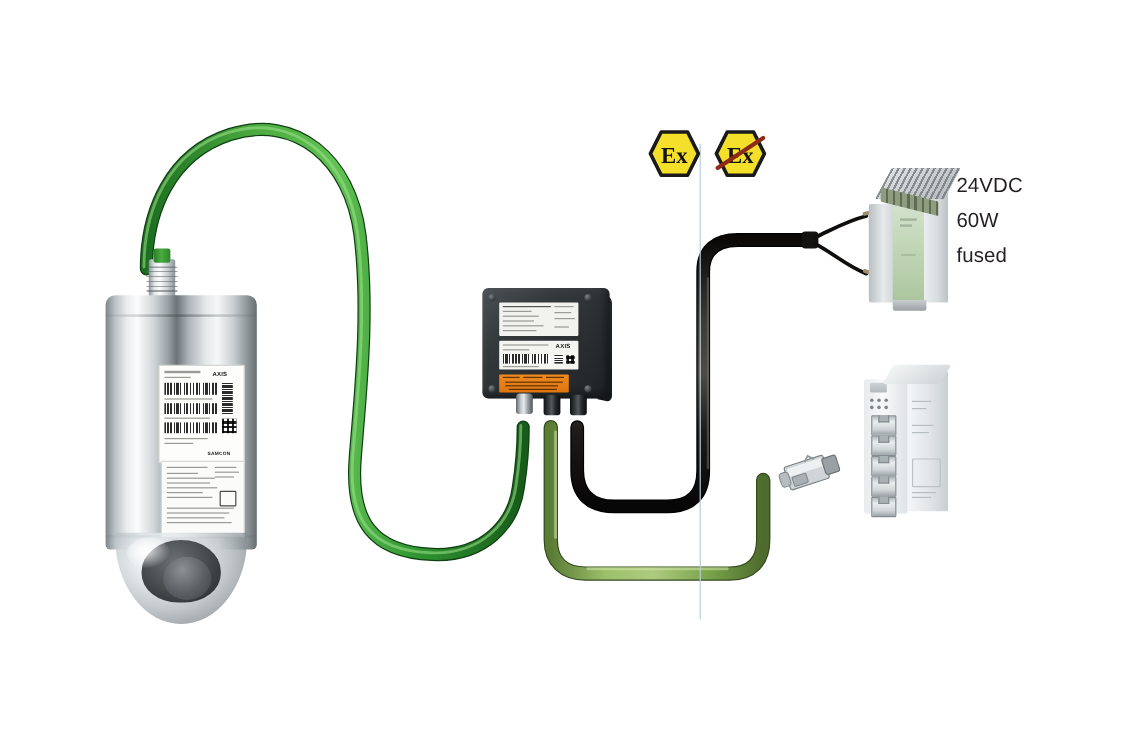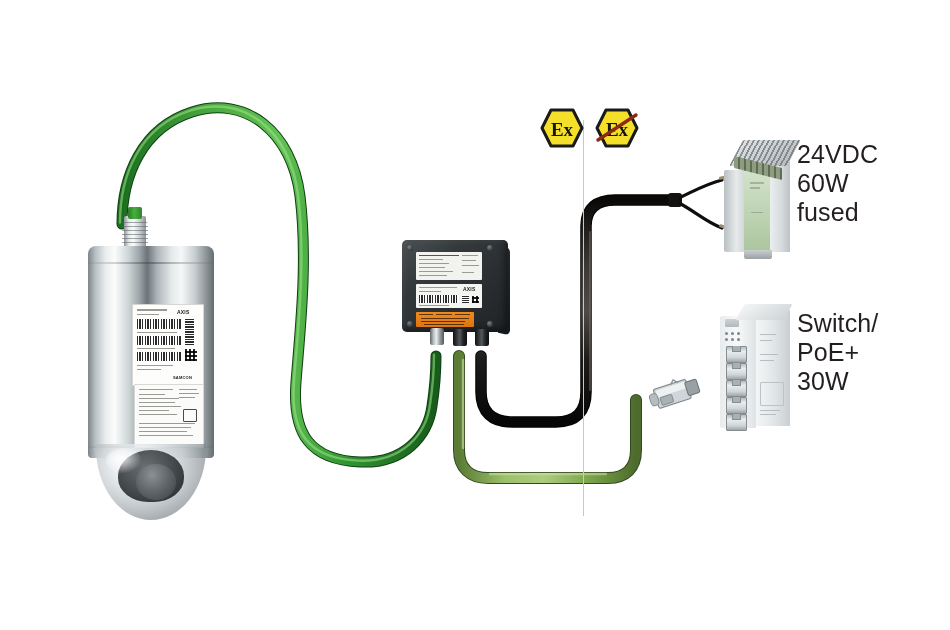--- a/index.html
+++ b/index.html
@@ -19,21 +19,21 @@
     background:#b9cdd9;
   }
 
   
   .atex{width:44px;height:42px;}
   .atex svg{display:block;width:100%;height:100%;}
 
   
   .lbl{
     color:#231f20;
-    font-size:25px;
+    font-size:17px;
     line-height:29px;
     letter-spacing:.1px;
     white-space:pre-line;
   }
 
   
   .cam-wrap{left:78px;top:216px;width:148px;height:300px;}
   .cam-gland{
     left:46px;top:0;width:22px;height:34px;
     background:linear-gradient(90deg,#8e9498 0%,#e6e9ea 22%,#fbfcfc 42%,#cfd4d6 68%,#8c9296 100%);
@@ -519,17 +519,14 @@
       <div class="abs sw-port" style="left:6px;top:81px;"></div>
       <div class="abs sw-port" style="left:6px;top:98px;"></div>
     </div>
     <div class="abs sw-top"></div>
   </div>
 
   <div class="abs lbl" style="left:797px;top:140px;">24VDC
 60W
 fused</div>
 
-  <div class="abs lbl" style="left:797px;top:309px;">Switch/
-PoE+
-30W</div>
 
 </div>
 
 </body></html>

